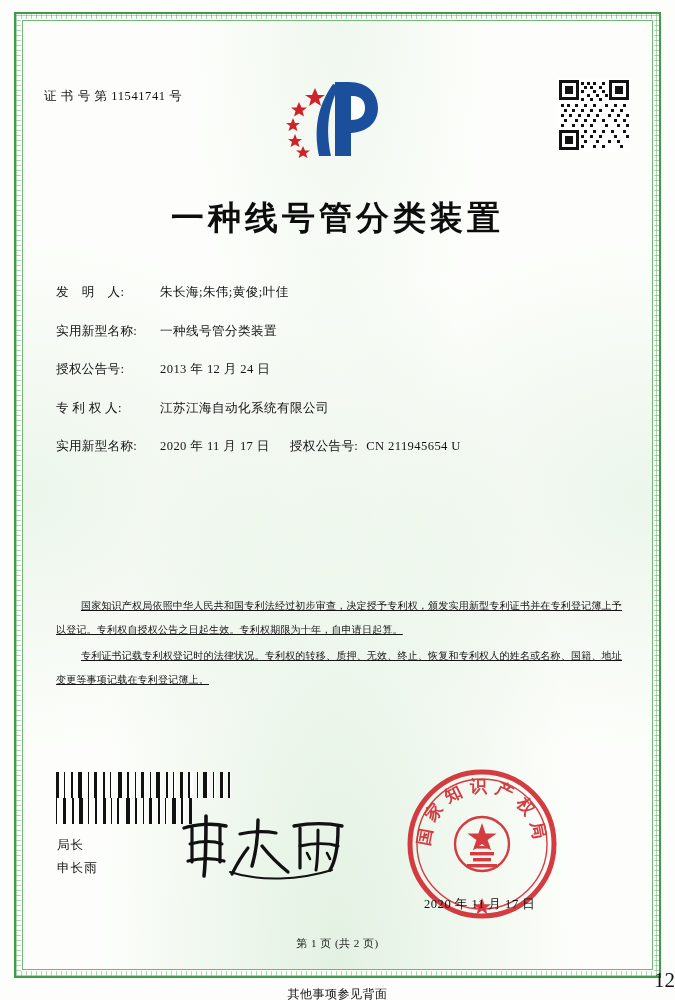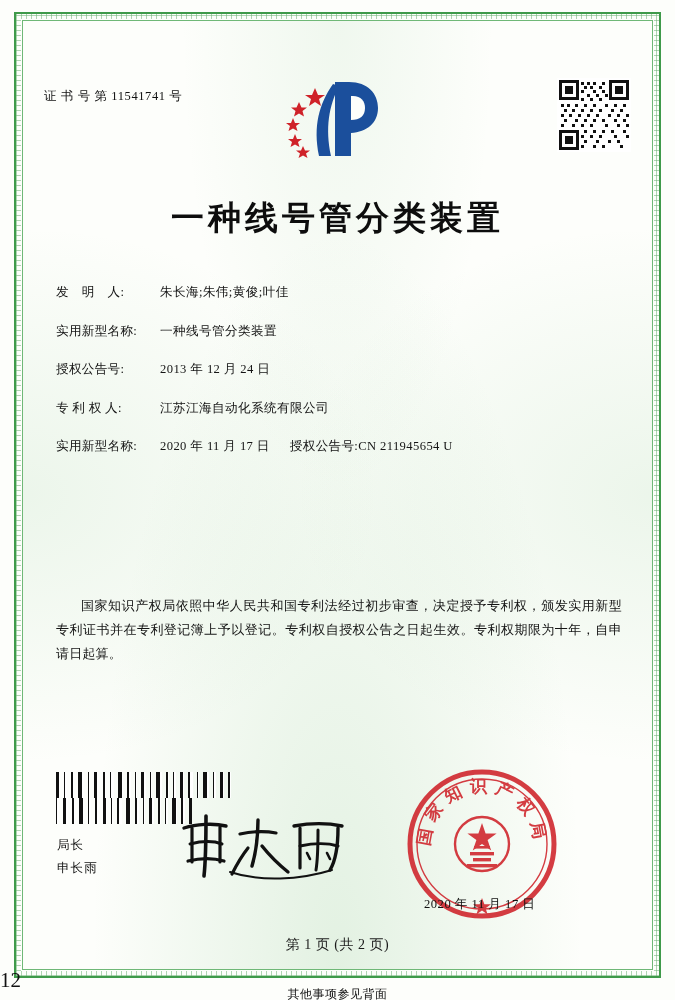--- a/index.html
+++ b/index.html
@@ -134,33 +134,35 @@
   .field .lbl-wide {
     width: 104px;
     flex: 0 0 104px;
     letter-spacing: 0.3px;
   }
   .field .val2-lbl {
     margin-left: 20px;
     letter-spacing: 0.3px;
   }
   .field .val2 {
+    margin-left: 8px;
     letter-spacing: 0.4px;
   }
 
   
   .paras {
     position: absolute;
     left: 56px;
     top: 594px;
     width: 566px;
-    font-size: 13px;
+    font-size: 10px;
     line-height: 24px;
     color: #141414;
     text-align: justify;
+    text-decoration: underline;
   }
   .paras p {
     margin: 0 0 2px 0;
     text-indent: 25px;
     letter-spacing: 0.2px;
   }
 
   
   .barcode {
     position: absolute;
@@ -210,31 +212,31 @@
     font-size: 12.6px;
     letter-spacing: 0.5px;
     color: #111;
   }
 
   .page-no {
     position: absolute;
     left: 0; right: 0;
     top: 936px;
     text-align: center;
-    font-size: 14px;
+    font-size: 11px;
     letter-spacing: 0.5px;
     color: #1a1a1a;
   }
 
   
   .below-num {
     position: absolute;
     left: 0; right: 0;
     top: 968px;
-    text-align: left;
+    text-align: right;
     font-size: 21px;
     color: #111;
     font-family: "Liberation Serif", serif;
   }
   .below-note {
     position: absolute;
     left: 0; right: 0;
     top: 986px;
     text-align: center;
     font-size: 12px;
@@ -386,20 +388,21 @@
     <div class="field">
       <span class="lbl-wide">实用新型名称:</span>
       <span class="val">2020 年 11 月 17 日</span>
       <span class="val2-lbl">授权公告号:</span>
       <span class="val2">CN 211945654 U</span>
     </div>
   </div>
 
   <div class="paras">
     <p>国家知识产权局依照中华人民共和国专利法经过初步审查，决定授予专利权，颁发实用新型专利证书并在专利登记簿上予以登记。专利权自授权公告之日起生效。专利权期限为十年，自申请日起算。</p>
+    <p>专利证书记载专利权登记时的法律状况。专利权的转移、质押、无效、终止、恢复和专利权人的姓名或名称、国籍、地址变更等事项记载在专利登记簿上。</p>
   </div>
 
   <div class="barcode">
     <span style="width:3px"></span><span style="width:1px;background:#fff"></span>
     <span style="width:1px"></span><span style="width:2px;background:#fff"></span>
     <span style="width:2px"></span><span style="width:1px;background:#fff"></span>
     <span style="width:4px"></span><span style="width:2px;background:#fff"></span>
     <span style="width:1px"></span><span style="width:1px;background:#fff"></span>
     <span style="width:3px"></span><span style="width:2px;background:#fff"></span>
     <span style="width:2px"></span><span style="width:1px;background:#fff"></span>

